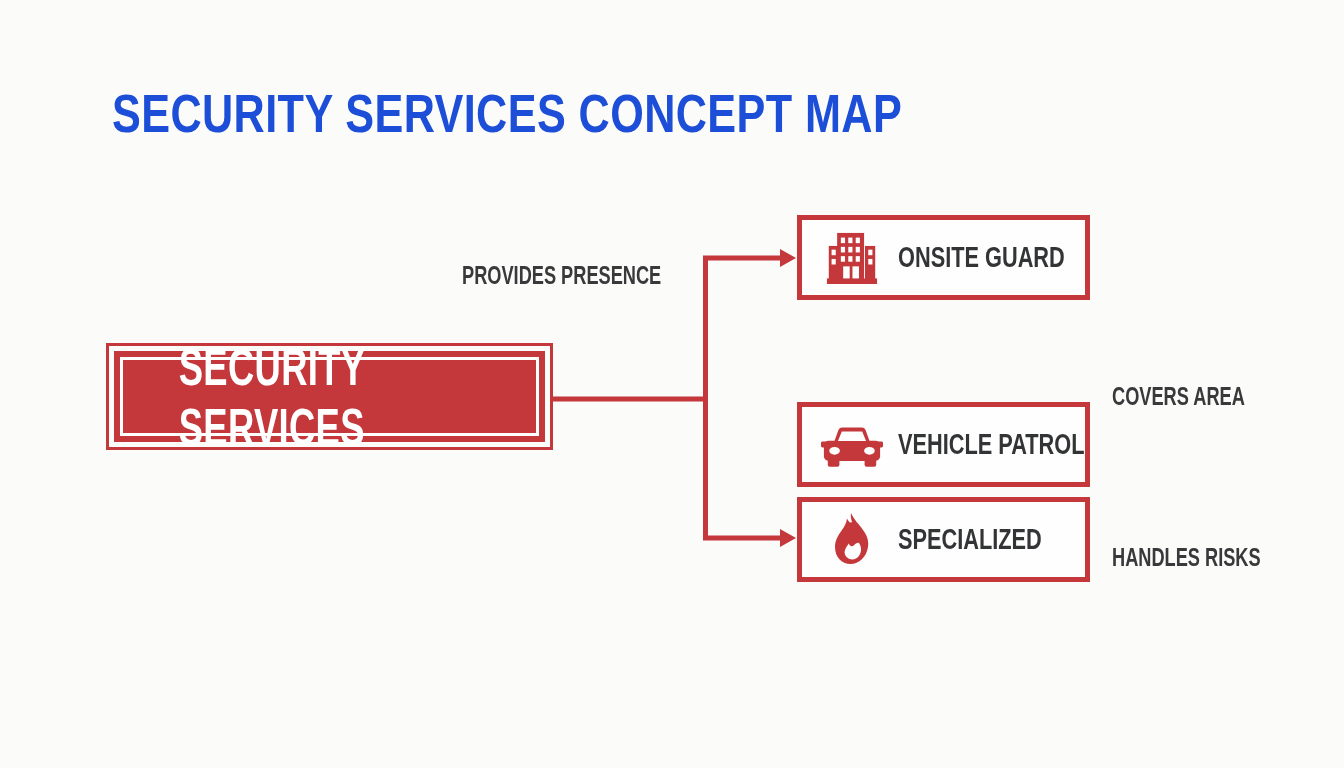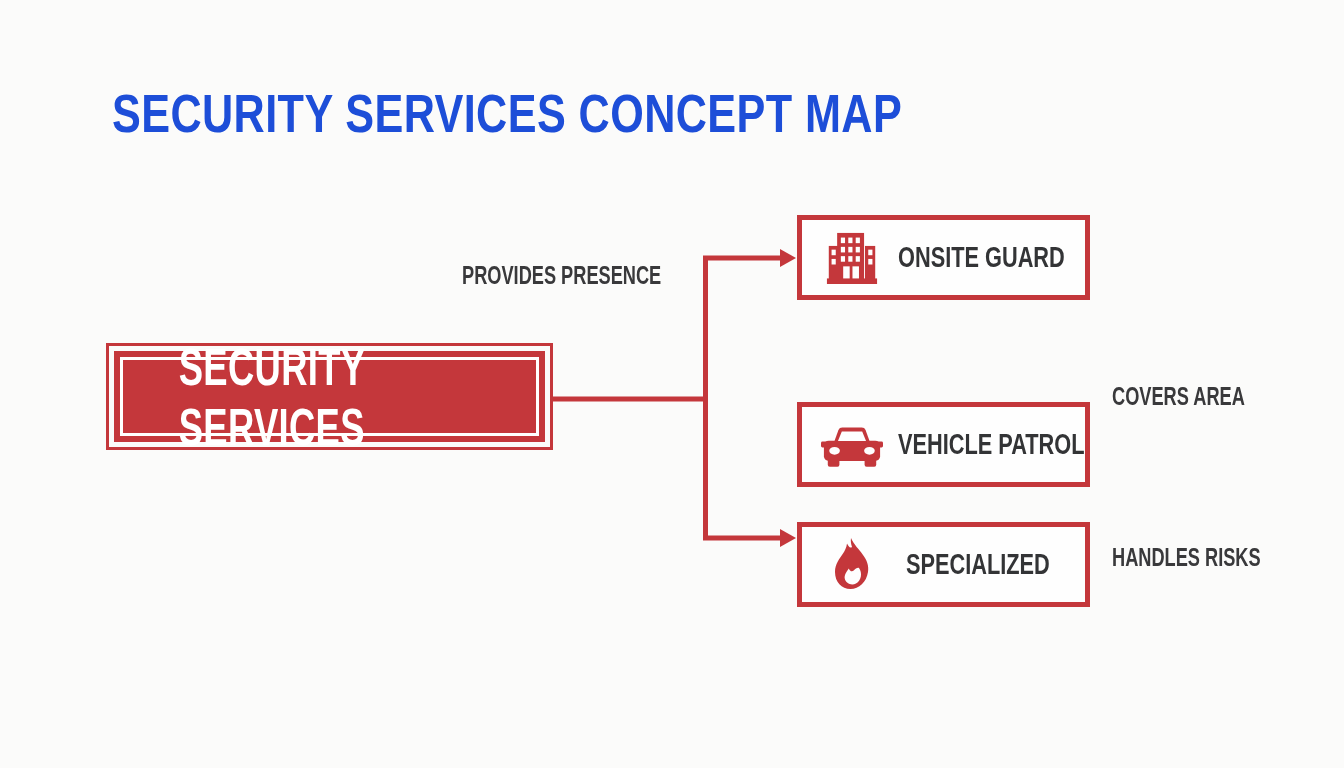--- a/index.html
+++ b/index.html
@@ -77,21 +77,21 @@
     width: 293px;
     height: 85px;
     box-sizing: border-box;
     background: #fefefe;
     border: 5px solid var(--red, #c4373b);
     display: flex;
     align-items: center;
   }
   .branch-onsite    { top: 215px; }
   .branch-vehicle   { top: 372px; margin-top: 30px; }
-  .branch-special   { top: 522px; gap: 8px; }
+  .branch-special   { top: 497px; }
   .branch .icon {
     width: 64px;
     margin-left: 18px;
     display: flex;
     align-items: center;
     justify-content: center;
     flex: 0 0 auto;
   }
   .branch .icon svg { display: block; }
   .branch .label {

